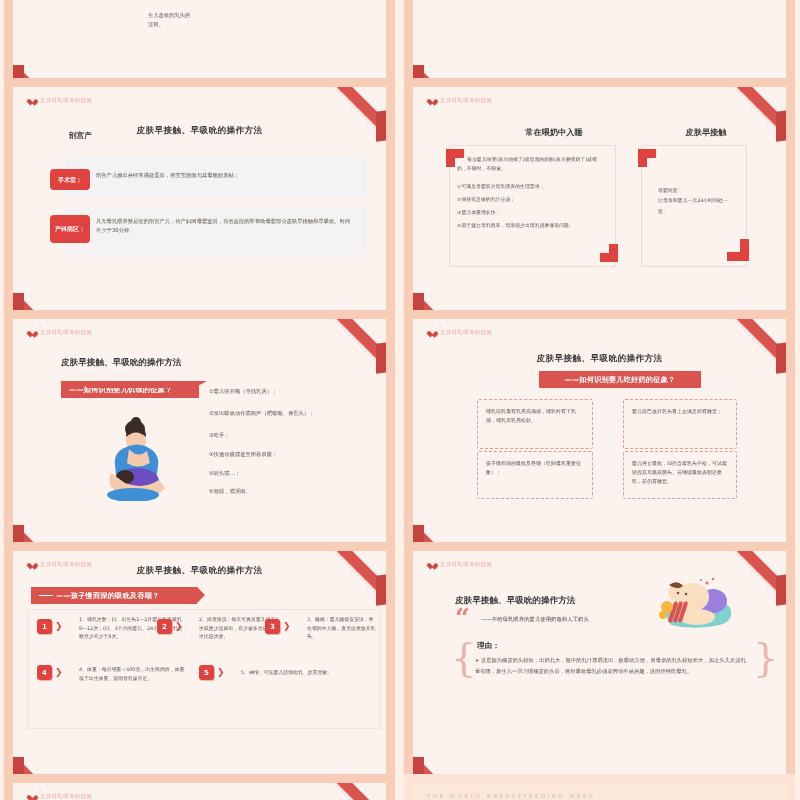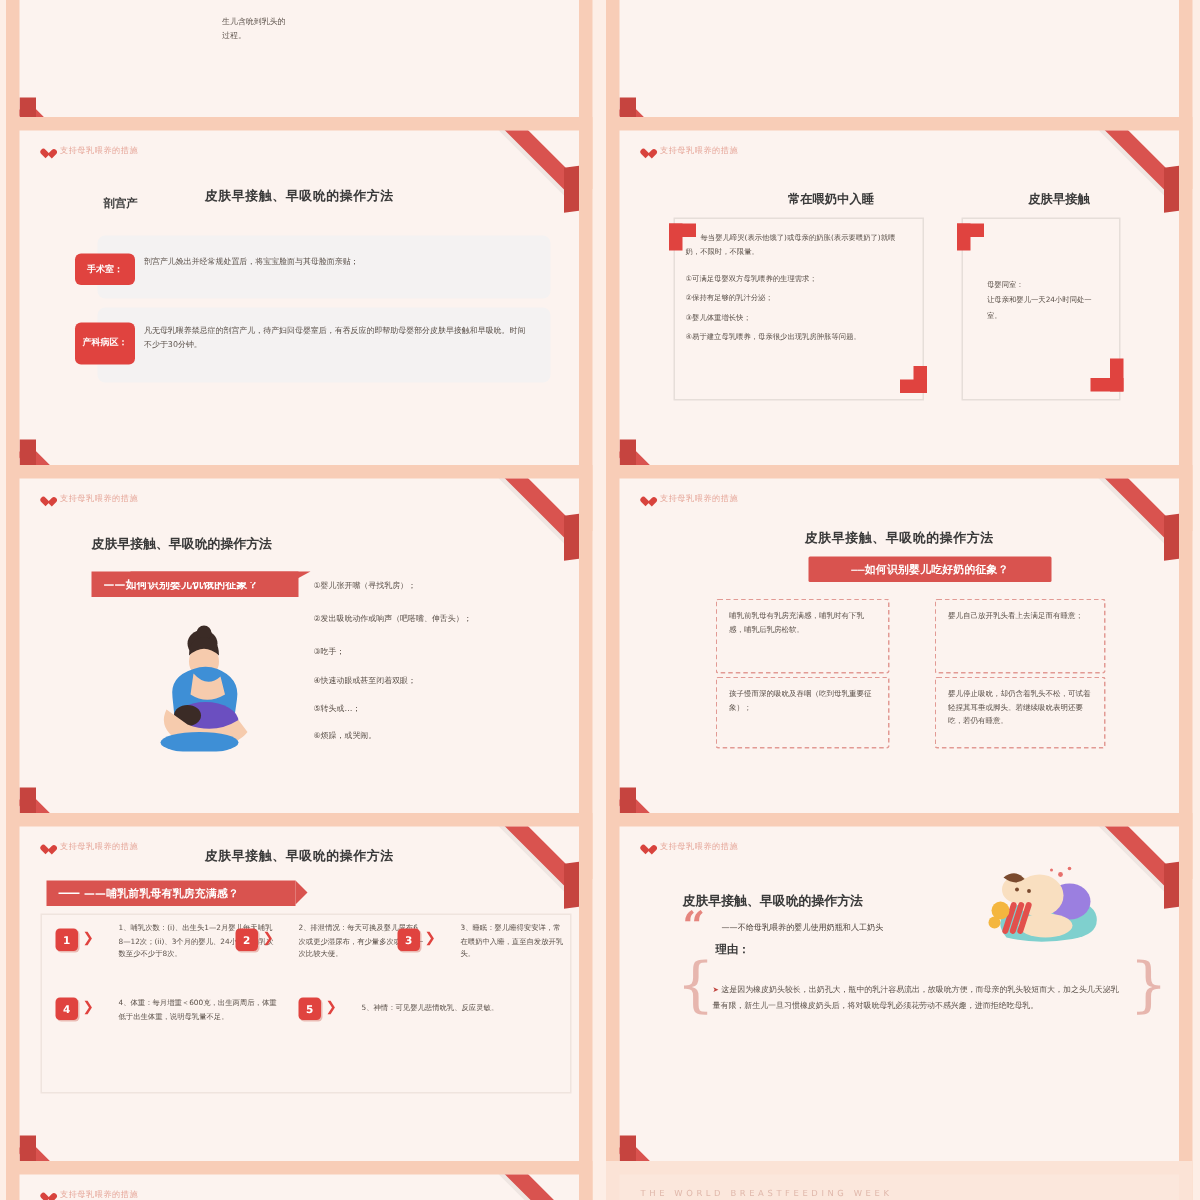--- a/index.html
+++ b/index.html
@@ -96,21 +96,21 @@
     border-top:8.5px solid transparent;
     border-bottom:8.5px solid transparent;
     border-left:8px solid #d9534f;
   }
   .banner.tail:after{
     content:"";position:absolute;left:26px;bottom:-6px;
     border-left:0 solid transparent;
     border-right:13px solid transparent;
     border-top:7px solid #d9534f;
   }
-  .banner.plain{border-radius:1px;font-family:Liberation Mono, monospace;}
+  .banner.plain{border-radius:1px;}
   .dash{display:inline-block;width:14px;height:1.6px;background:#fff;margin-right:3px;vertical-align:middle;}
 
   
   .panel{
     position:absolute;background:#f4f2f2;border-radius:5px;
   }
   .panel-line{position:absolute;border:1px solid #e6ded9;}
 
   
   .chip{
@@ -516,21 +516,21 @@
         <span class="heart"></span>
         <span>支持母乳喂养的措施</span>
       </div>
       <div class="rib-tr"></div>
       <div class="rib-bl"></div>
 
       <div class="slide-title" style="left:0;right:0;top:14px;">皮肤早接触、早吸吮的操作方法</div>
 
       <div class="banner arrow" style="left:18px;top:36px;width:150px;">
         <span class="dash"></span>
-        <span>——哺乳前乳母有乳房充满感？</span>
+        <span>——孩子慢而深的吸吮及吞咽？</span>
       </div>
 
       <div class="panel-line" style="left:14px;top:58px;width:352px;height:118px;border-color:#efe4de;"></div>
 
       <div class="numwrap" style="left:24px;top:68px;">
         <span class="num">1</span>
         <span class="chev">❯</span>
       </div>
       <div class="body-text sm" style="left:66px;top:64px;width:104px;">1、哺乳次数：(i)、出生头1—2月婴儿每天哺乳8—12次；(ii)、3个月的婴儿、24小时内哺乳次数至少不少于8次。</div>
 
@@ -606,21 +606,21 @@
       <div class="rib-tr"></div>
       <div class="rib-bl"></div>
 
       <div class="sub-title" style="left:42px;top:44px;font-size:8.6px;">皮肤早接触、早吸吮的操作方法</div>
       <div class="quote" style="left:42px;top:58px;">“</div>
       <div class="body-text" style="left:68px;top:64px;width:230px;font-size:5.4px;color:#4a4039;">——不给母乳喂养的婴儿使用奶瓶和人工奶头</div>
 
       <div class="brace" style="left:38px;top:86px;">{</div>
       <div class="brace" style="left:340px;top:86px;">}</div>
 
-      <div class="sub-title" style="left:64px;top:77px;font-size:7.6px;">理由：</div>
+      <div class="sub-title" style="left:64px;top:90px;font-size:7.6px;">理由：</div>
       <div class="body-text" style="left:62px;top:104px;width:276px;line-height:2;">
         <span style="color:#c0453f;font-size:5px;">➤</span>
         <span>这是因为橡皮奶头较长，出奶孔大，瓶中的乳汁容易流出，故吸吮方便，而母亲的乳头较短而大，加之头几天泌乳量有限，新生儿一旦习惯橡皮奶头后，将对吸吮母乳必须花劳动不感兴趣，进而拒绝吃母乳。</span>
       </div>
 
       <svg style="position:absolute;left:228px;top:22px;width:100px;height:62px;" viewBox="0 0 100 62">
         <path d="M30 52 q-10 -12 4 -20 q14 -8 34 -6 q20 2 22 12 q2 12 -16 15 q-24 4 -44 -1z" fill="#7fd0ce"></path>
         <ellipse cx="72" cy="28" rx="14" ry="12" fill="#9b7fe0"></ellipse>
         <ellipse cx="52" cy="24" rx="16" ry="14" fill="#f9dfc0"></ellipse>
         <ellipse cx="37" cy="20" rx="10" ry="9" fill="#f9dfc0"></ellipse>

